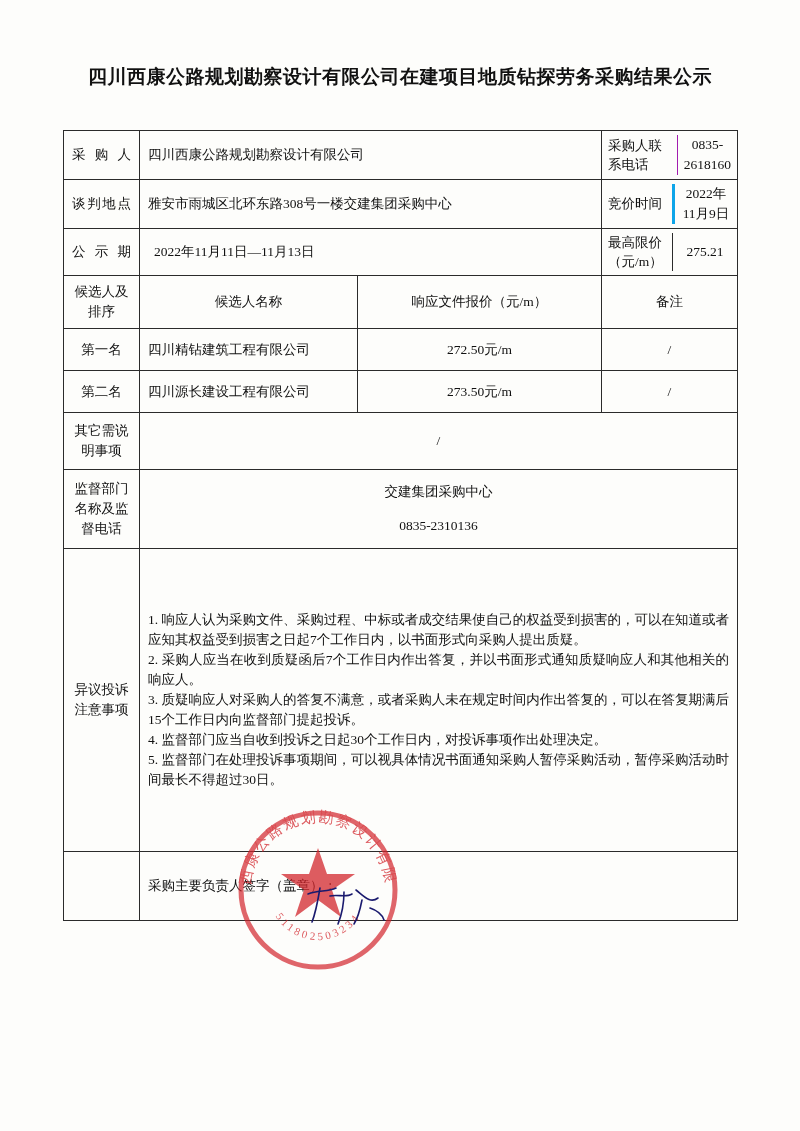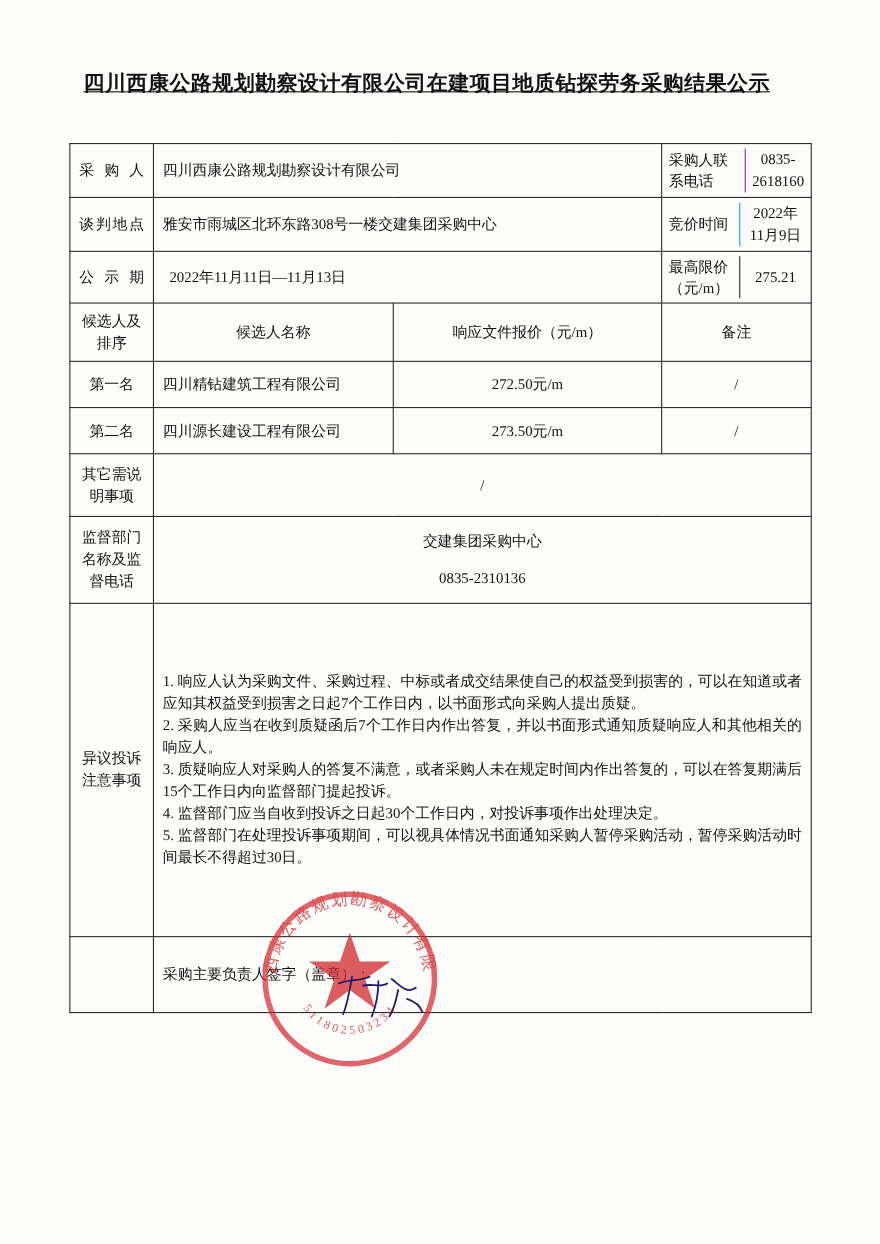--- a/index.html
+++ b/index.html
@@ -16,29 +16,28 @@
     overflow: hidden;
   }
   .page {
     position: relative;
     width: 800px;
     height: 1131px;
     background: #fdfdfb;
   }
   .doc-title {
     position: absolute;
-    left: 48px;
+    left: 60px;
     top: 62px;
     width: 680px;
     text-align: center;
     font-size: 19px;
     font-weight: bold;
     line-height: 30px;
     letter-spacing: 0.5px;
-    text-decoration: underline;
   }
   table.main {
     position: absolute;
     left: 63px;
     top: 130px;
     width: 674px;
     border-collapse: collapse;
     table-layout: fixed;
   }
   table.main td {
@@ -127,21 +126,21 @@
         </td>
       </tr>
       <tr class="tall">
         <td class="label-cell">谈判地点</td>
         <td class="lft" colspan="2">雅安市雨城区北环东路308号一楼交建集团采购中心</td>
         <td style="padding:4px 6px;">
           <table style="width:100%; border-collapse:collapse;">
             <tbody>
                 <tr>
               <td style="border:none; padding:0 6px 0 0; width:58px; font-size:13.5px;">竞价时间</td>
-              <td style="border:none; border-left:1px solid #0ea5e9; padding:0 0 0 6px; font-size:13.5px; text-align:center;">2022年11月9日</td>
+              <td style="border:none; border-left:3px solid #0ea5e9; padding:0 0 0 6px; font-size:13.5px; text-align:center;">2022年11月9日</td>
             </tr>
           </tbody>
             </table>
         </td>
       </tr>
       <tr class="tall">
         <td class="label-cell">公示期</td>
         <td class="lft" colspan="2" style="padding-left:14px;">2022年11月11日—11月13日</td>
         <td style="padding:4px 6px;">
           <table style="width:100%; border-collapse:collapse;">

